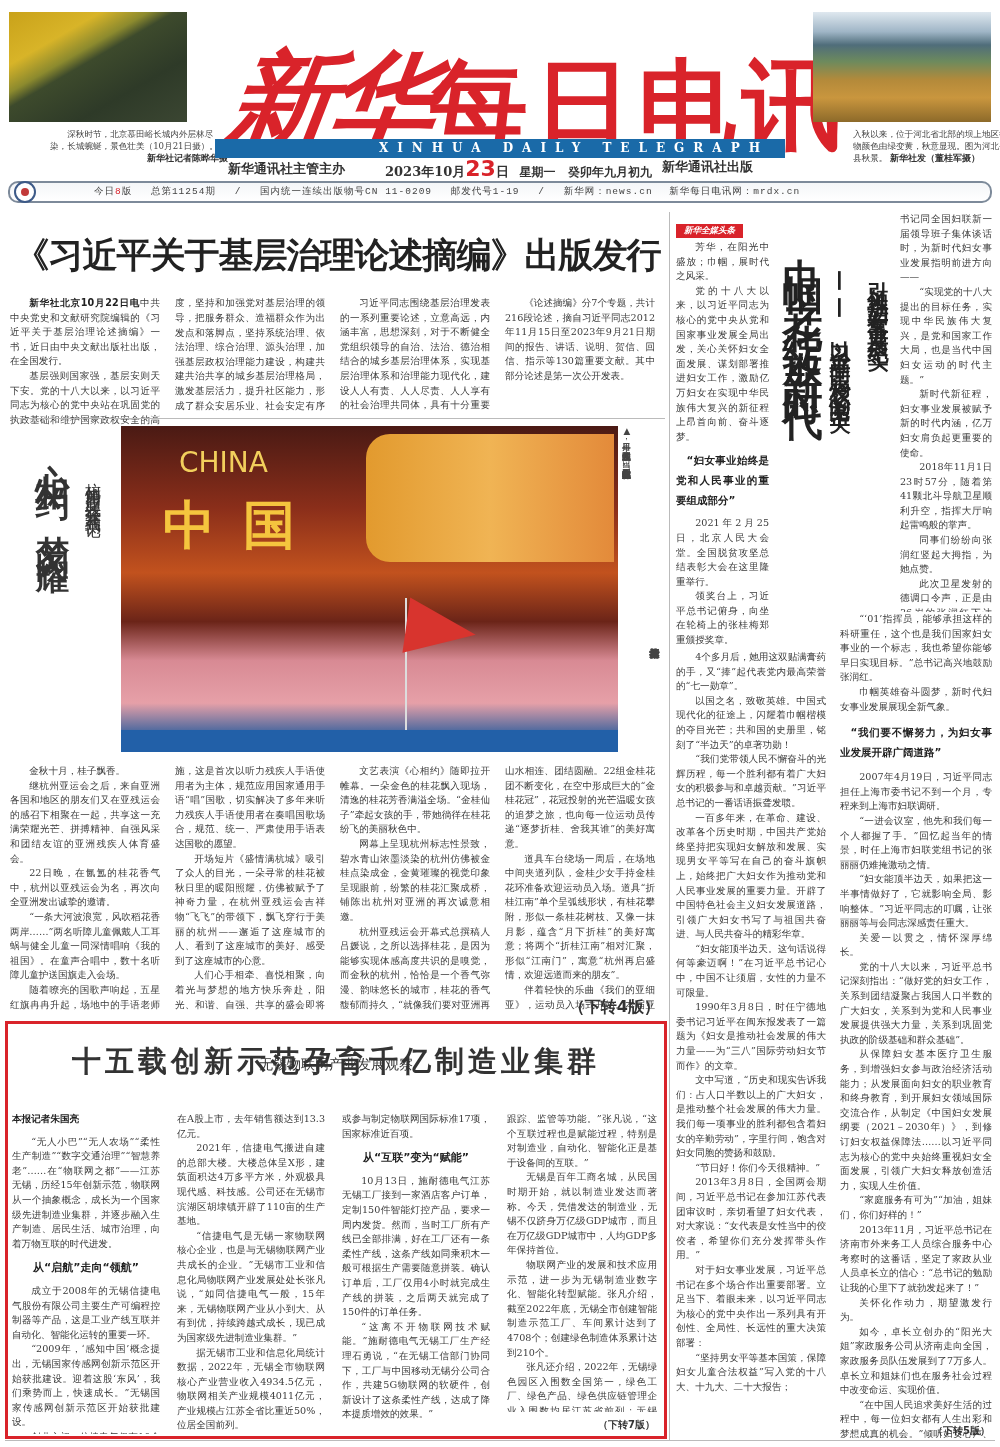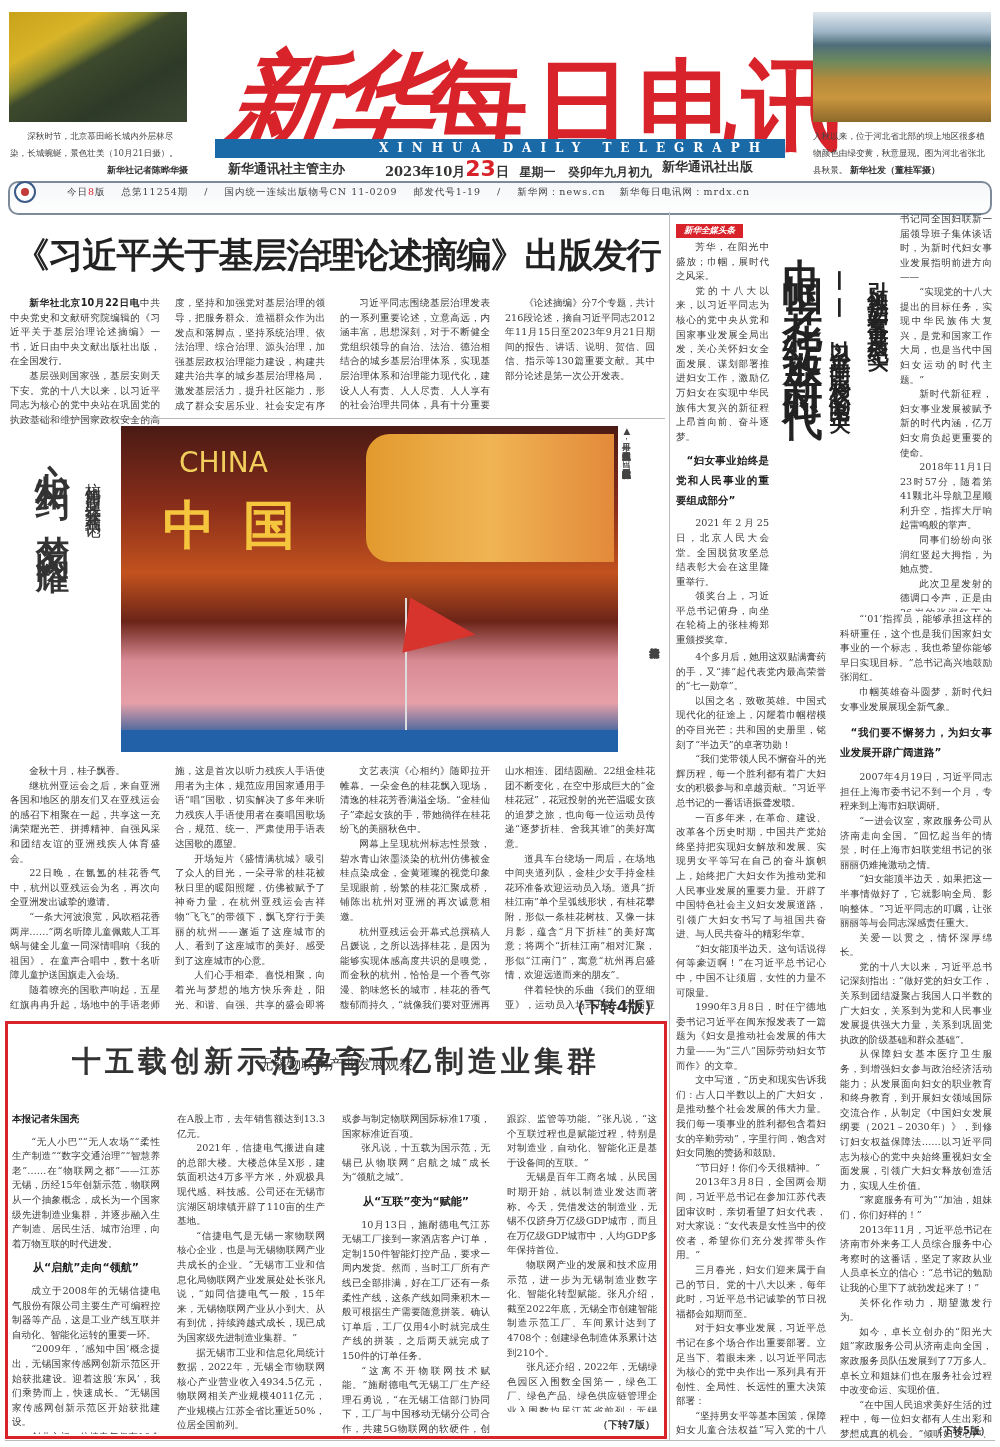--- a/index.html
+++ b/index.html
@@ -8,31 +8,31 @@
   .abs{position:absolute;}
   .body-text{font-size:9.6px;line-height:14.6px;color:#3a3a3a;text-align:justify;}
   .body-text p{text-indent:2em;}
   .sans{font-family:"DejaVu Sans","Liberation Sans",sans-serif;}
   
   .photo{position:absolute;border:none;}
   .photo-l{left:9px;top:12px;width:178px;height:110px;
     background:linear-gradient(150deg,#c9a21a 0%,#d8b428 25%,#8c8a2e 38%,#3d4a2c 45%,#2e3a28 70%,#3b4632 100%);}
   .photo-r{left:813px;top:12px;width:178px;height:110px;
     background:linear-gradient(180deg,#dfe8ef 0%,#9fb5c6 18%,#4f6d7a 30%,#6d8a5d 45%,#b48a3a 62%,#c9963e 78%,#8d6a2a 100%);}
-  .caption{position:absolute;font-size:8.6px;line-height:17px;color:#444;}
+  .caption{position:absolute;font-size:8.6px;line-height:12px;color:#444;margin-left:40px;}
   .credit{font-family:"DejaVu Sans","Liberation Sans",sans-serif;font-weight:bold;color:#333;font-size:9px;}
   .logo{position:absolute;left:226px;top:30px;font-family:"DejaVu Serif","Liberation Serif",serif;color:#d9232a;font-weight:bold;}
   .logo .xh{font-size:108px;font-style:italic;letter-spacing:-6px;transform:skewX(-8deg);display:inline-block;}
   .logo .mr{font-size:98px;letter-spacing:6px;}
   .en-band{position:absolute;left:215px;top:139px;width:570px;height:19px;background:#1a6aa8;color:#fff;
     font-family:"DejaVu Serif","Liberation Serif",serif;font-weight:bold;font-size:12px;letter-spacing:9px;text-align:right;padding-right:16px;line-height:19px;}
   .mast-row{position:absolute;top:160px;font-family:"DejaVu Serif","Liberation Serif",serif;font-weight:bold;color:#333;font-size:13px;}
   .big23{color:#d9232a;font-size:22px;font-family:"DejaVu Sans","Liberation Sans",sans-serif;}
-  .info-bar{position:absolute;left:8px;top:181px;width:984px;height:34px;border:2px solid #7d8a9a;border-radius:10px;
-    background:linear-gradient(180deg,#f4f6f8,#fff);font-size:9.5px;color:#444;line-height:18px;padding-left:57px;letter-spacing:1px;}
+  .info-bar{position:absolute;left:8px;top:181px;width:984px;height:22px;border:2px solid #7d8a9a;border-radius:10px;
+    background:linear-gradient(180deg,#f4f6f8,#fff);font-size:9.5px;color:#444;line-height:18px;padding-left:84px;letter-spacing:1px;font-family:Liberation Mono, monospace;}
   .info-bar .red{color:#d9232a;}
   .emblem{position:absolute;left:4px;top:-2px;width:22px;height:22px;border-radius:50%;border:2px solid #3d5a88;background:#fff;}
   .emblem:after{content:"";position:absolute;left:5px;top:5px;width:8px;height:8px;border-radius:50%;background:#c23a3a;}
   
   .headline{position:absolute;left:10px;top:232px;width:655px;text-align:center;font-size:35px;font-weight:bold;color:#222;letter-spacing:-1px;}
   .col{position:absolute;}
   
   .vt{writing-mode:vertical-rl;}
   .vt-big{font-size:34px;font-weight:bold;color:#333;letter-spacing:12px;}
   .vt-sub{font-family:"DejaVu Sans","Liberation Sans",sans-serif;font-size:16px;color:#333;letter-spacing:3px;}
@@ -169,21 +169,20 @@
 </div>
 <div class="col body-text" style="left:177px;top:1112px;width:148px;height:322px;overflow:hidden;">
   <p style="text-indent:0;">在A股上市，去年销售额达到13.3亿元。</p>
   <p>2021年，信捷电气搬进自建的总部大楼。大楼总体呈X形，建筑面积达4万多平方米，外观极具现代感、科技感。公司还在无锡市滨湖区胡埭镇开辟了110亩的生产基地。</p>
   <p>“信捷电气是无锡一家物联网核心企业，也是与无锡物联网产业共成长的企业。”无锡市工业和信息化局物联网产业发展处处长张凡说，“如同信捷电气一般，15年来，无锡物联网产业从小到大、从有到优，持续跨越式成长，现已成为国家级先进制造业集群。”</p>
   <p>据无锡市工业和信息化局统计数据，2022年，无锡全市物联网核心产业营业收入4934.5亿元，物联网相关产业规模4011亿元，产业规模占江苏全省比重近50%，位居全国前列。</p>
   <p>统计数据还显示，无锡物联网产业集群集聚的各领域企业超3000家，其中国家级专精特新“小巨人”企业60家、江苏省级隐形冠军和专精特新中小企业76家。集群企业牵头</p>
 </div>
 <div class="col body-text" style="left:342px;top:1112px;width:148px;height:322px;overflow:hidden;">
   <p style="text-indent:0;">或参与制定物联网国际标准17项，国家标准近百项。</p>
-  <p>张凡说，十五载为国示范，无锡已从物联网“启航之城”成长为“领航之城”。</p>
   <p class="section-head">从“互联”变为“赋能”</p>
   <p>10月13日，施耐德电气江苏无锡工厂接到一家酒店客户订单，定制150件智能灯控产品，要求一周内发货。然而，当时工厂所有产线已全部排满，好在工厂还有一条柔性产线，这条产线如同乘积木一般可根据生产需要随意拼装。确认订单后，工厂仅用4小时就完成生产线的拼装，之后两天就完成了150件的订单任务。</p>
   <p>“这离不开物联网技术赋能。”施耐德电气无锡工厂生产经理石勇说，“在无锡工信部门协同下，工厂与中国移动无锡分公司合作，共建5G物联网的软硬件，创新设计了这条柔性产线，达成了降本提质增效的效果。”</p>
 
 </div>
 <div class="col body-text" style="left:507px;top:1112px;width:150px;height:300px;overflow:hidden;">
   <p style="text-indent:0;">跟踪、监管等功能。”张凡说，“这个互联过程也是赋能过程，特别是对制造业，自动化、智能化正是基于设备间的互联。”</p>
   <p>无锡是百年工商名城，从民国时期开始，就以制造业发达而著称。今天，凭借发达的制造业，无锡不仅跻身万亿级GDP城市，而且在万亿级GDP城市中，人均GDP多年保持首位。</p>
   <p>物联网产业的发展和技术应用示范，进一步为无锡制造业数字化、智能化转型赋能。张凡介绍，截至2022年底，无锡全市创建智能制造示范工厂、车间累计达到了4708个；创建绿色制造体系累计达到210个。</p>
   <p>张凡还介绍，2022年，无锡绿色园区入围数全国第一，绿色工厂、绿色产品、绿色供应链管理企业入围数均居江苏省前列；无锡市“两化融合”发展水平也超过全省平均水平5.8个百分点，增速全省第一，这些均与物联网赋能密不可分。</p>
@@ -223,32 +222,31 @@
 <div class="col body-text" style="left:676px;top:650px;width:150px;height:788px;overflow:hidden;">
   <p>4个多月后，她用这双贴满膏药的手，又“捧”起代表党内最高荣誉的“七一勋章”。</p>
   <p>以国之名，致敬英雄。中国式现代化的征途上，闪耀着巾帼楷模的夺目光芒；共和国的史册里，铭刻了“半边天”的卓著功勋！</p>
   <p>“我们党带领人民不懈奋斗的光辉历程，每一个胜利都有着广大妇女的积极参与和卓越贡献。”习近平总书记的一番话语振聋发聩。</p>
   <p>一百多年来，在革命、建设、改革各个历史时期，中国共产党始终坚持把实现妇女解放和发展、实现男女平等写在自己的奋斗旗帜上，始终把广大妇女作为推动党和人民事业发展的重要力量。开辟了中国特色社会主义妇女发展道路，引领广大妇女书写了与祖国共奋进、与人民共奋斗的精彩华章。</p>
   <p>“妇女能顶半边天。这句话说得何等豪迈啊！”在习近平总书记心中，中国不让须眉，女性的力量不可限量。</p>
   <p>1990年3月8日，时任宁德地委书记习近平在闽东报发表了一篇题为《妇女是推动社会发展的伟大力量——为“三八”国际劳动妇女节而作》的文章。</p>
   <p>文中写道，“历史和现实告诉我们：占人口半数以上的广大妇女，是推动整个社会发展的伟大力量。我们每一项事业的胜利都包含着妇女的辛勤劳动”，字里行间，饱含对妇女同胞的赞扬和鼓励。</p>
   <p>“节日好！你们今天很精神。”</p>
   <p>2013年3月8日，全国两会期间，习近平总书记在参加江苏代表团审议时，亲切看望了妇女代表，对大家说：“女代表是女性当中的佼佼者，希望你们充分发挥带头作用。”</p>
-  <p>三月春光，妇女们迎来属于自己的节日。党的十八大以来，每年此时，习近平总书记诚挚的节日祝福都会如期而至。</p>
   <p>对于妇女事业发展，习近平总书记在多个场合作出重要部署。立足当下、着眼未来，以习近平同志为核心的党中央作出一系列具有开创性、全局性、长远性的重大决策部署：</p>
   <p>“坚持男女平等基本国策，保障妇女儿童合法权益”写入党的十八大、十九大、二十大报告；</p>
 
 </div>
 
 <div class="col body-text" style="left:840px;top:612px;width:152px;height:826px;overflow:hidden;">
   <p>“‘01’指挥员，能够承担这样的科研重任，这个也是我们国家妇女事业的一个标志，我也希望你能够早日实现目标。”总书记高兴地鼓励张润红。</p>
   <p>巾帼英雄奋斗圆梦，新时代妇女事业发展展现全新气象。</p>
   <p class="right-sub" style="margin:8px 0;">“我们要不懈努力，为妇女事业发展开辟广阔道路”</p>
   <p>2007年4月19日，习近平同志担任上海市委书记不到一个月，专程来到上海市妇联调研。</p>
-  <p>“一进会议室，家政服务公司从济南走向全国。”回忆起当年的情景，时任上海市妇联党组书记的张丽丽仍难掩激动之情。</p>
+  <p>“一进会议室，他先和我们每一个人都握了手。”回忆起当年的情景，时任上海市妇联党组书记的张丽丽仍难掩激动之情。</p>
   <p>“妇女能顶半边天，如果把这一半事情做好了，它就影响全局、影响整体。”习近平同志的叮嘱，让张丽丽等与会同志深感责任重大。</p>
   <p>关爱一以贯之，情怀深厚绵长。</p>
   <p>党的十八大以来，习近平总书记深刻指出：“做好党的妇女工作，关系到团结凝聚占我国人口半数的广大妇女，关系到为党和人民事业发展提供强大力量，关系到巩固党执政的阶级基础和群众基础”。</p>
   <p>从保障妇女基本医疗卫生服务，到增强妇女参与政治经济活动能力；从发展面向妇女的职业教育和终身教育，到开展妇女领域国际交流合作，从制定《中国妇女发展纲要（2021－2030年）》，到修订妇女权益保障法……以习近平同志为核心的党中央始终重视妇女全面发展，引领广大妇女释放创造活力，实现人生价值。</p>
   <p>“家庭服务有可为”“加油，姐妹们，你们好样的！”</p>
   <p>2013年11月，习近平总书记在济南市外来务工人员综合服务中心考察时的这番话，坚定了家政从业人员卓长立的信心：“总书记的勉励让我的心里下了就勃发起来了！”</p>
   <p>关怀化作动力，期望激发行为。</p>
   <p>如今，卓长立创办的“阳光大姐”家政服务公司从济南走向全国，家政服务员队伍发展到了7万多人。卓长立和姐妹们也在服务社会过程中改变命运、实现价值。</p>
   <p>“在中国人民追求美好生活的过程中，每一位妇女都有人生出彩和梦想成真的机会。”倾听妇女心声、尊重妇女意愿，习近平总书记的深情嘱托，给予妇女前行追梦的信心和力量。</p>
 

